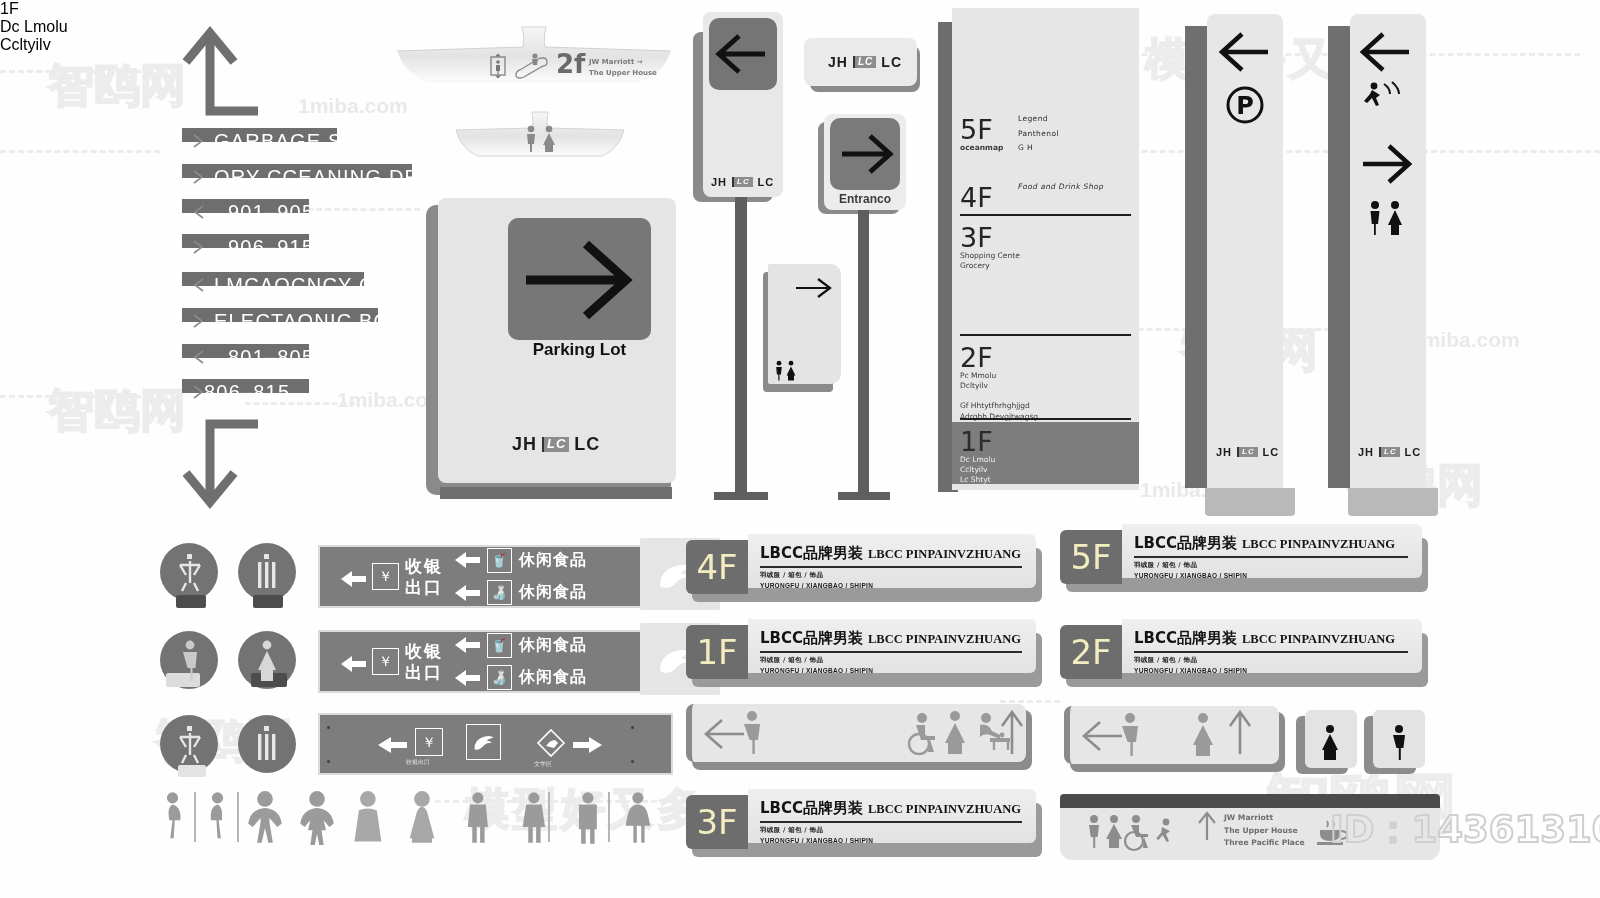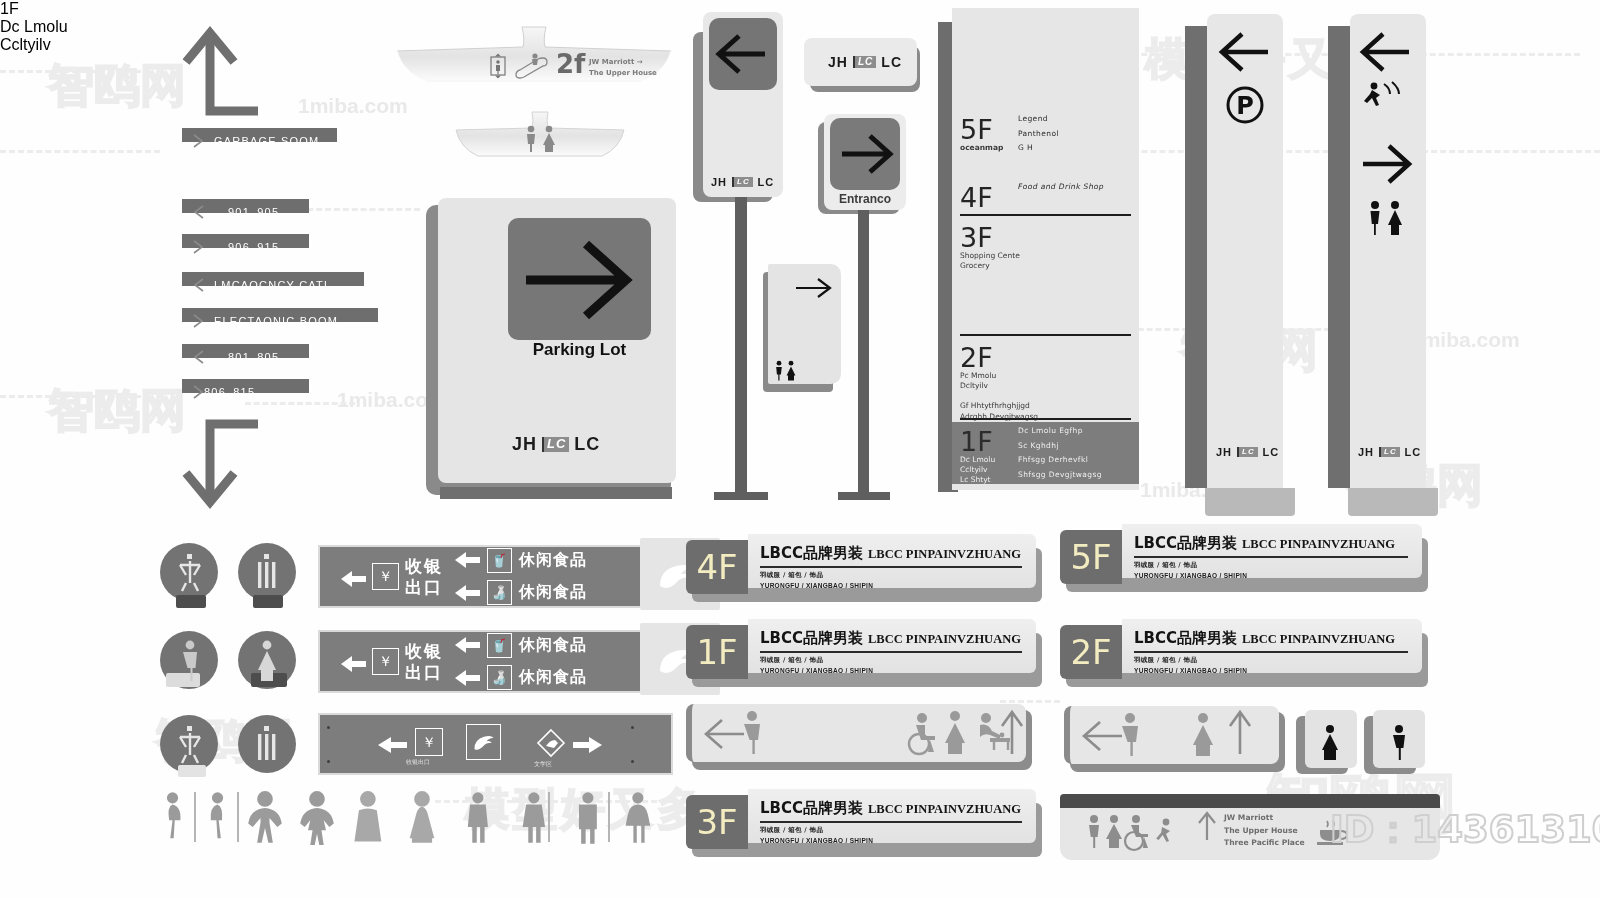--- a/index.html
+++ b/index.html
@@ -40,21 +40,21 @@
 
   
   .arrowline { stroke: #6f6f6f; stroke-width: 9; fill: none; }
 
   .strip {
     position: absolute;
     background: #6e6e6e;
     color: #ffffff;
     height: 14px;
     line-height: 26px;
-    font-size: 11px;
+    font-size: 20px;
     letter-spacing: 1.2px;
     padding-left: 32px;
     font-weight: 400;
     white-space: nowrap;
   }
   .strip.num { padding-left: 46px; }
   .strip .chev {
     position: absolute; left: 10px; top: 5px;
     width: 13px; height: 16px;
   }
@@ -254,20 +254,25 @@
       <path class="arrowline" d="M 36 73 L 60 102 L 84 73"></path>
       <path class="arrowline" d="M 60 102 L 60 24 L 108 24"></path>
     </svg>
   </div>
   <div id="strips-host" class="abs" style="left:182px;top:128px;width:260px;height:290px;">
       <div class="strip" style="top: 0px; left: 0px; width: 155px;"><span class="chev">
           <svg width="13" height="16" viewBox="0 0 13 16">
             <path d="M2 2 L10 8 L2 14" stroke="#8b8b8b" stroke-width="1.6" fill="none"></path>
           </svg>
         </span><span>GARBAGE SOOM</span></div>
+      <div class="strip" style="top: 36px; left: 0px; width: 230px;"><span class="chev">
+          <svg width="13" height="16" viewBox="0 0 13 16">
+            <path d="M2 2 L10 8 L2 14" stroke="#8b8b8b" stroke-width="1.6" fill="none"></path>
+          </svg>
+        </span><span>ORY CCEANING DROP OFF</span></div>
       <div class="strip num" style="top: 71px; left: 0px; width: 127px;"><span class="chev">
           <svg width="13" height="16" viewBox="0 0 13 16">
             <path d="M11 2 L3 8 L11 14" stroke="#8b8b8b" stroke-width="1.6" fill="none"></path>
           </svg>
         </span><span>901–905</span></div>
       <div class="strip num" style="top: 106px; left: 0px; width: 127px;"><span class="chev">
           <svg width="13" height="16" viewBox="0 0 13 16">
             <path d="M2 2 L10 8 L2 14" stroke="#8b8b8b" stroke-width="1.6" fill="none"></path>
           </svg>
         </span><span>906–915</span></div>
@@ -439,26 +444,20 @@
 Dcltyilv
 
 Gf Hhtytfhrhghjjgd
 Adrghh Devgjtwagsg</div>
         <div style="position: absolute; left: 0px; top: 312px; width: 187px; height: 62px; background: rgb(125, 125, 125);"></div>
         <div class="dirsep" style="left: 8px; top: 308px; width: 171px;"></div>
         <div class="dirfloor" style="left: 8px; top: 316px; color: rgb(44, 44, 44);">1F</div>
         <div class="dirsub" style="left: 8px; top: 345px; color: rgb(240, 240, 240);">Dc Lmolu
 Ccltyilv
 Lc Shtyt</div>
-        <div class="dirstores" style="left: 66px; top: 314px; width: 118px; color: rgb(239, 239, 239);">
-          <div>Dc Lmolu Egfhp</div>
-          <div>Sc Kghdhj</div>
-          <div>Fhfsgg Derhevfkl</div>
-          <div>Shfsgg Devgjtwagsg</div>
-        </div>
       </div>
   </div>
 
   <div>
     <div class="pole" style="left:1185px;top:26px;width:22px;height:462px;background:#6f6f6f;"></div>
     <div class="plate" style="left:1207px;top:14px;width:76px;height:478px;background:#e7e7e7;border-radius:8px 8px 2px 2px;"></div>
     <svg style="position:absolute;left:1214px;top:26px;" width="62" height="52" viewBox="0 0 62 52">
       <path d="M54 26 L10 26 M28 8 L8 26 L28 44" stroke="#111" stroke-width="4.5" fill="none"></path>
     </svg>
     <svg style="position:absolute;left:1224px;top:84px;" width="42" height="42" viewBox="0 0 42 42">

